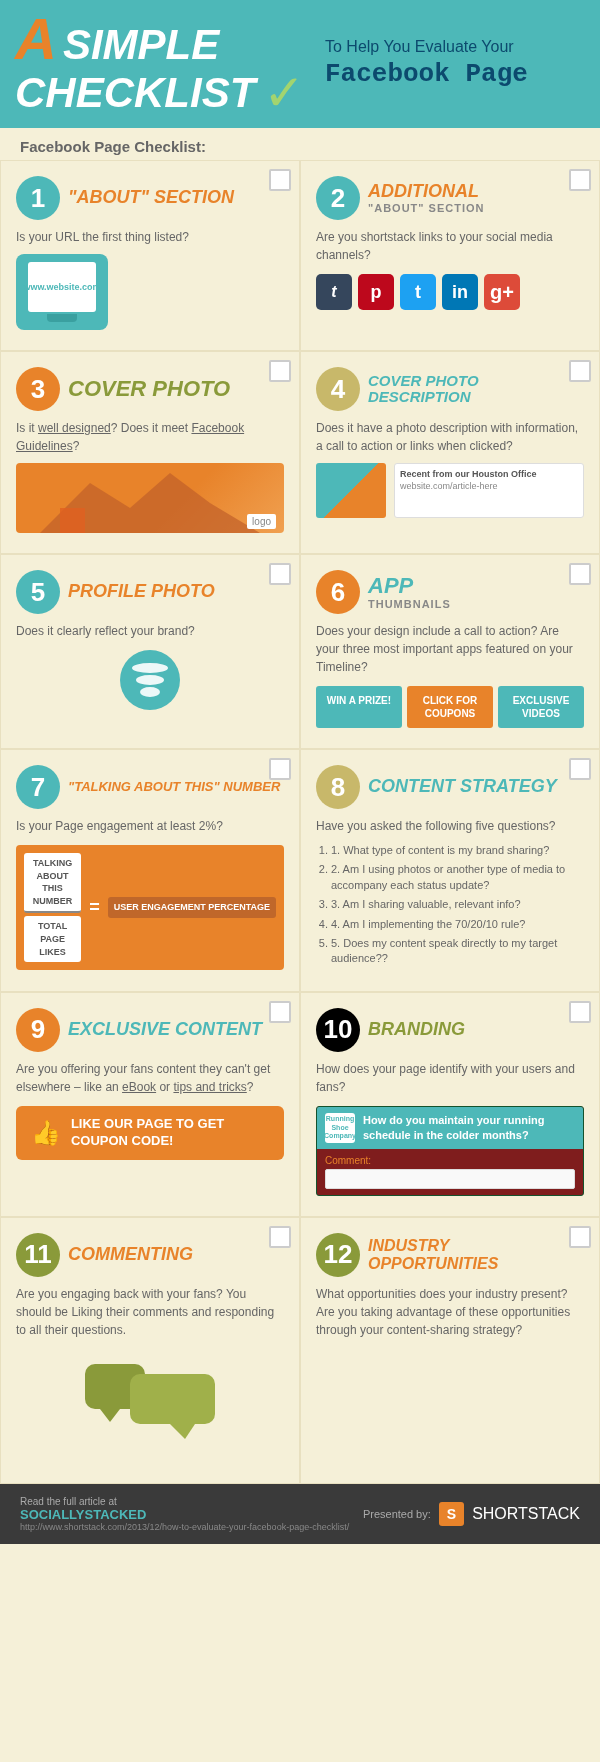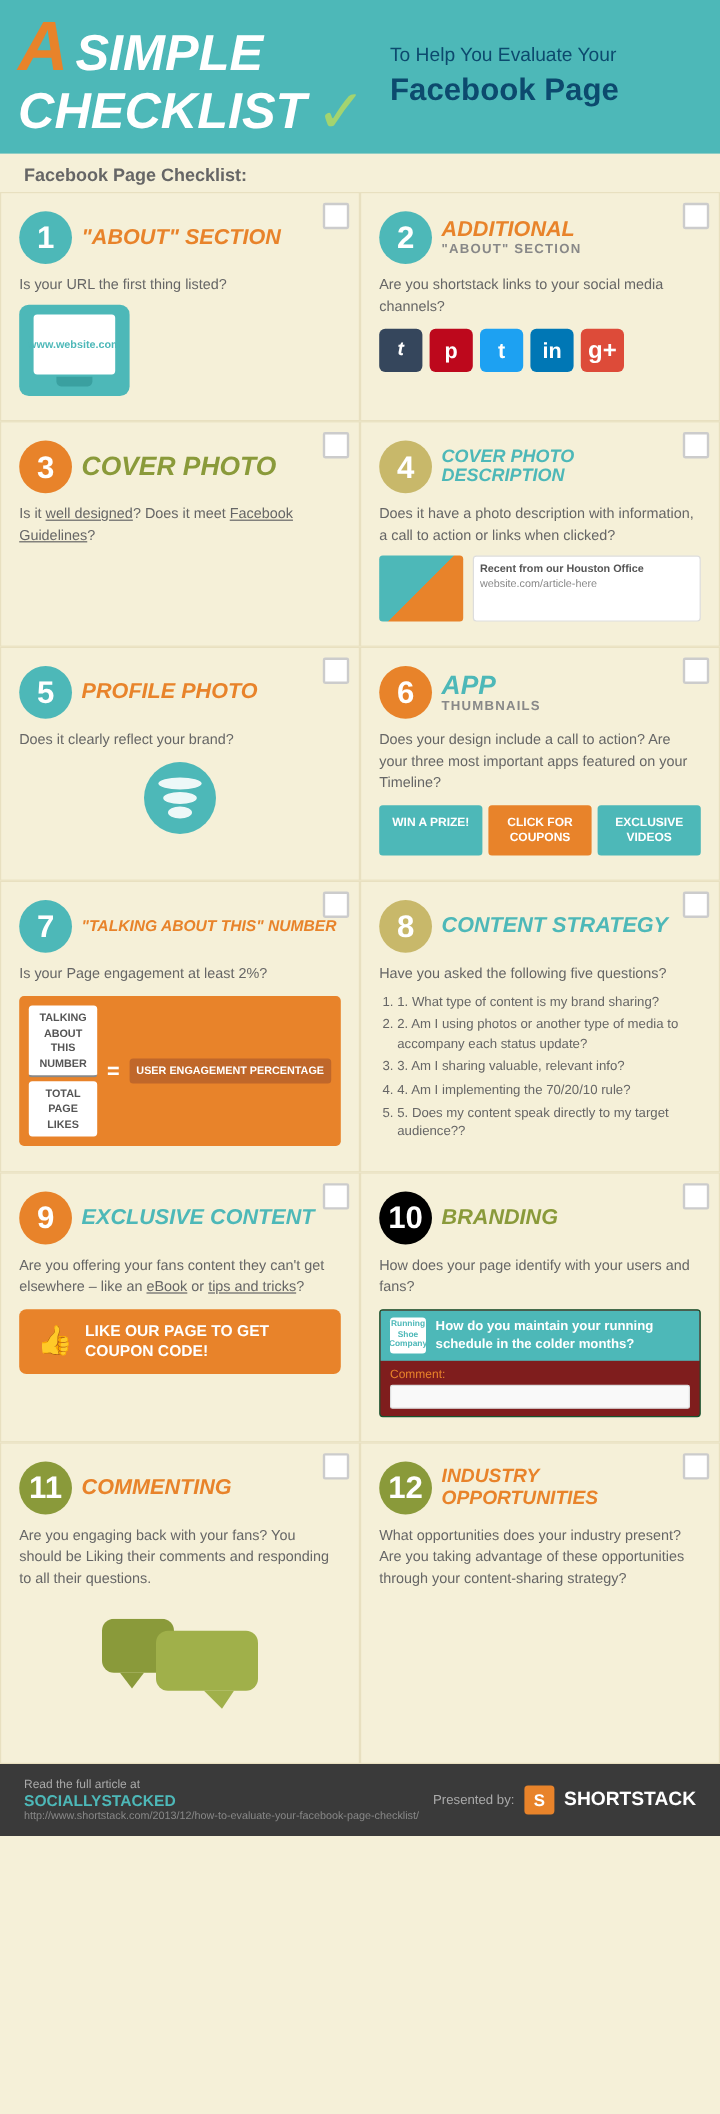--- a/index.html
+++ b/index.html
@@ -27,20 +27,21 @@
       font-size: 18px;
       line-height: 1.3;
       padding-left: 10px;
     }
     .header-right .to-help {
       font-size: 16px;
     }
     .header-right .fb-page {
       font-size: 26px;
       font-weight: bold;
+      font-family: Liberation Mono, monospace;
     }
 
     
     .intro {
       padding: 10px 20px 5px;
       font-size: 15px;
       font-weight: bold;
       color: #666;
     }
 
@@ -428,21 +429,21 @@
     .footer-logo {
       background: #e8832a;
       color: #fff;
       font-weight: bold;
       font-size: 14px;
       padding: 4px 8px;
       border-radius: 3px;
     }
     .footer-shortstack {
       color: #fff;
-      font-weight: bold;
+      font-weight: normal;
       font-size: 16px;
     }
     .underline { text-decoration: underline; }
   </style>
 </head>
 <body>
 
 <div class="header">
   <div class="header-left">
     <div style="display:flex;align-items:baseline;gap:0px;">
@@ -504,20 +505,27 @@
 
   <div class="cell">
     <div class="corner-check"></div>
     <div class="cell-header">
       <div class="num-badge num-orange">3</div>
       <div class="cell-title title-olive" style="font-size:22px;">COVER PHOTO</div>
     </div>
     <div class="cell-body">
       <span>Is it <span class="underline">well designed</span>? Does it meet <span class="underline">Facebook Guidelines</span>?</span>
     </div>
+    <div class="cover-preview">
+      <svg width="100%" height="70" viewBox="0 0 220 70">
+        <polygon points="0,70 50,20 90,45 130,10 170,40 220,70" fill="#c0602a" opacity="0.7"></polygon>
+        <rect x="20" y="45" width="25" height="25" fill="#e06020" opacity="0.8"></rect>
+      </svg>
+      <div class="cover-logo-badge">logo</div>
+    </div>
   </div>
 
   <div class="cell">
     <div class="corner-check"></div>
     <div class="cell-header">
       <div class="num-badge num-tan" style="background:#c8b86a;">4</div>
       <div class="cell-title title-teal" style="font-size:15px;">COVER PHOTO DESCRIPTION</div>
     </div>
     <div class="cell-body">Does it have a photo description with information, a call to action or links when clicked?</div>
     <div class="photo-desc-preview">

